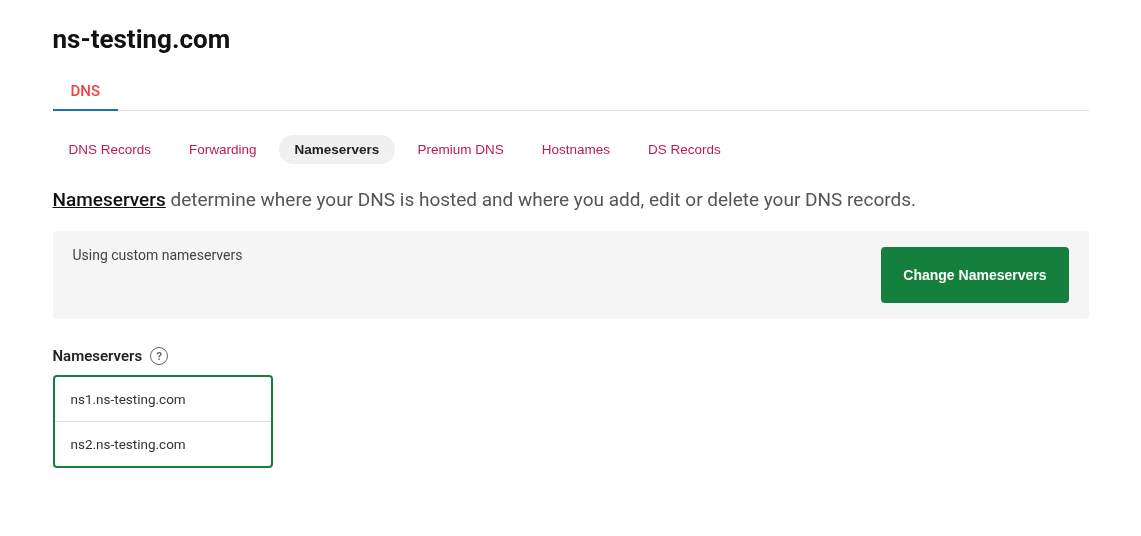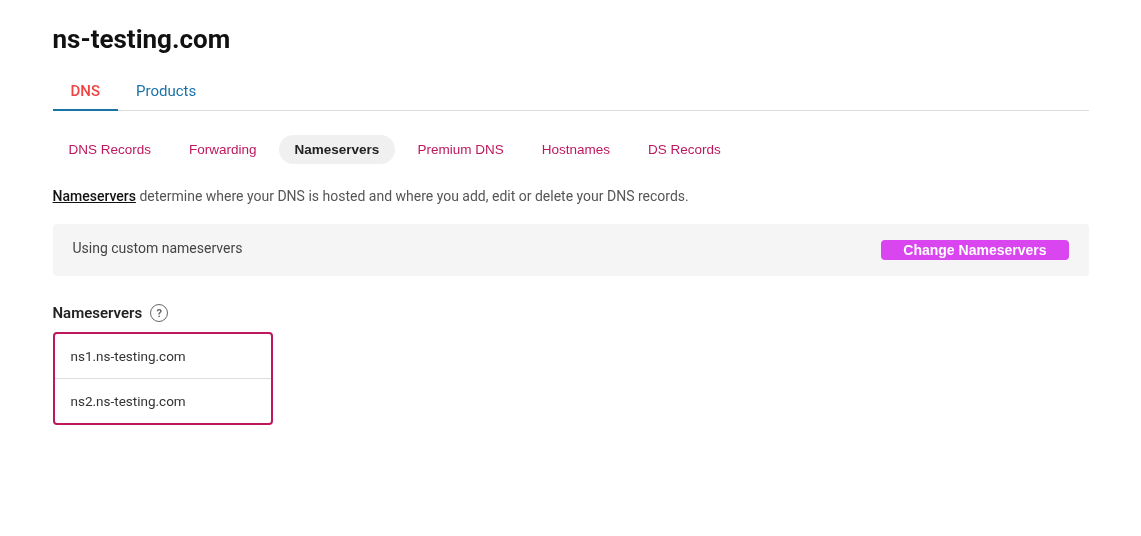--- a/index.html
+++ b/index.html
@@ -65,21 +65,21 @@
     }
     .sub-tab.active {
       background: #f0f0f0;
       color: #222;
       font-weight: 600;
       border-radius: 20px;
     }
     
     .info-text {
       margin-bottom: 20px;
-      font-size: 14px;
+      font-size: 19px;
       color: #555;
     }
     .info-text a {
       color: #111;
       text-decoration: underline;
       font-weight: 500;
     }
     
     .status-bar {
       display: flex;
@@ -87,24 +87,24 @@
       background: #f5f5f5;
       border-radius: 4px;
       padding: 16px 20px;
       margin-bottom: 28px;
     }
     .status-text {
       font-size: 14px;
       color: #444;
     }
     .change-btn {
-      background: #d946ef;
+      background: #15803d;
       color: #fff;
       border: none;
-      padding: 2px 22px;
+      padding: 20px 22px;
       font-size: 14px;
       font-weight: 600;
       border-radius: 4px;
       cursor: pointer;
     }
     
     .ns-section-title {
       display: flex;
       align-items: center;
       gap: 8px;
@@ -121,21 +121,21 @@
       height: 18px;
       border-radius: 50%;
       border: 1.5px solid #666;
       color: #666;
       font-size: 11px;
       font-weight: 700;
       cursor: pointer;
     }
     
     .ns-list {
-      border: 2px solid #be185d;
+      border: 2px solid #15803d;
       border-radius: 4px;
       width: 220px;
     }
     .ns-item {
       padding: 14px 16px;
       font-size: 13.5px;
       color: #333;
       border-bottom: 1px solid #ddd;
     }
     .ns-item:last-child {
@@ -144,21 +144,20 @@
   </style>
 </head>
 <body>
 
 <div class="page-container">
 
   <div class="domain-title">ns-testing.com</div>
 
   <nav class="top-tabs">
     <a class="top-tab active">DNS</a>
-    <a class="top-tab">Products</a>
   </nav>
 
   <div class="sub-tabs">
     <button class="sub-tab">DNS Records</button>
     <button class="sub-tab">Forwarding</button>
     <button class="sub-tab active">Nameservers</button>
     <button class="sub-tab">Premium DNS</button>
     <button class="sub-tab">Hostnames</button>
     <button class="sub-tab">DS Records</button>
   </div>

